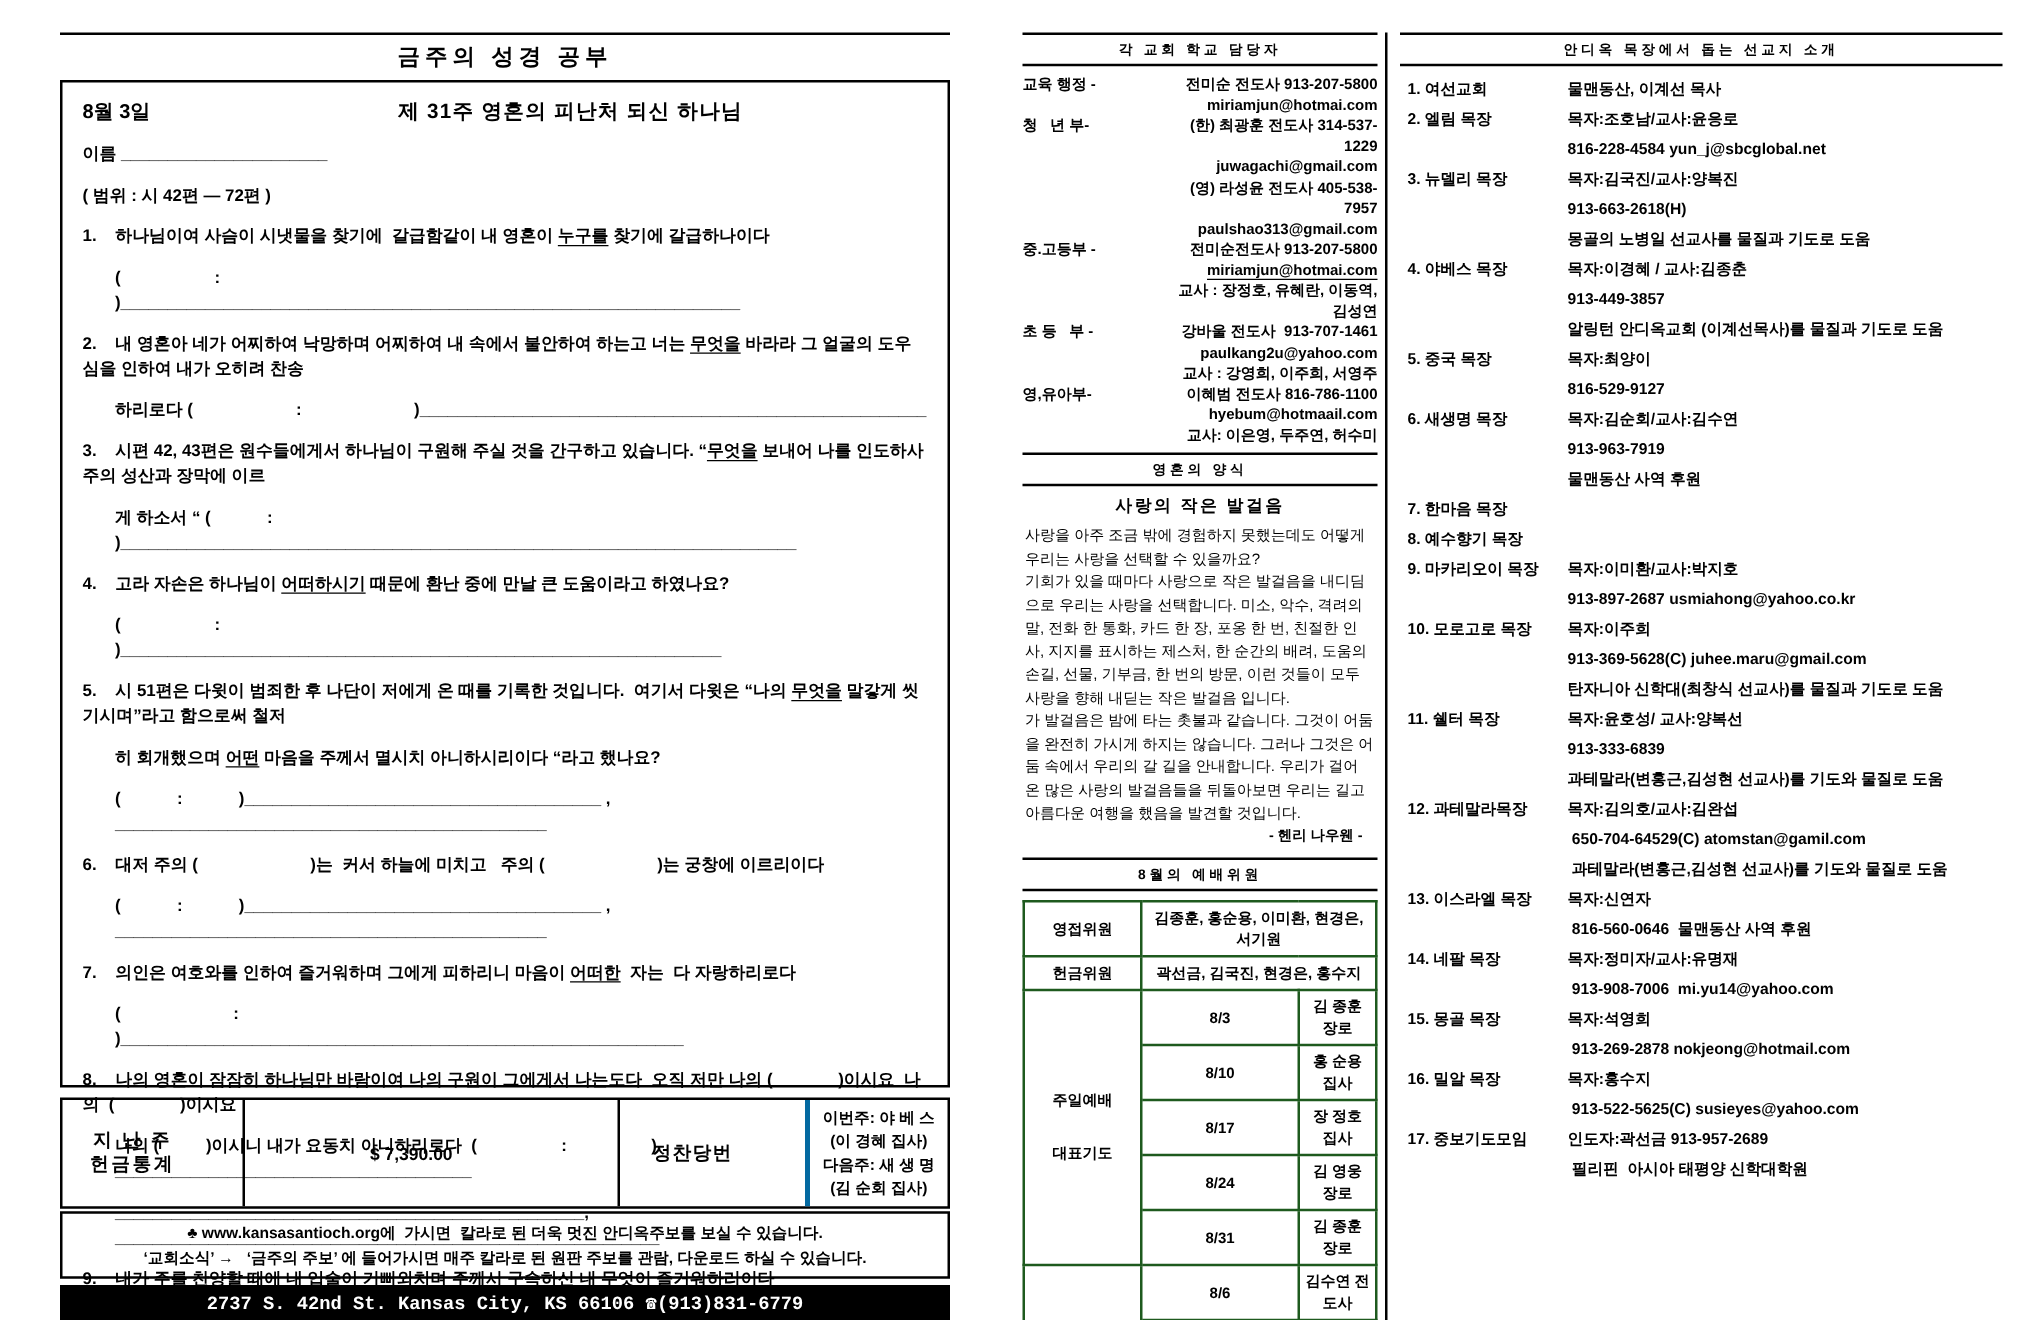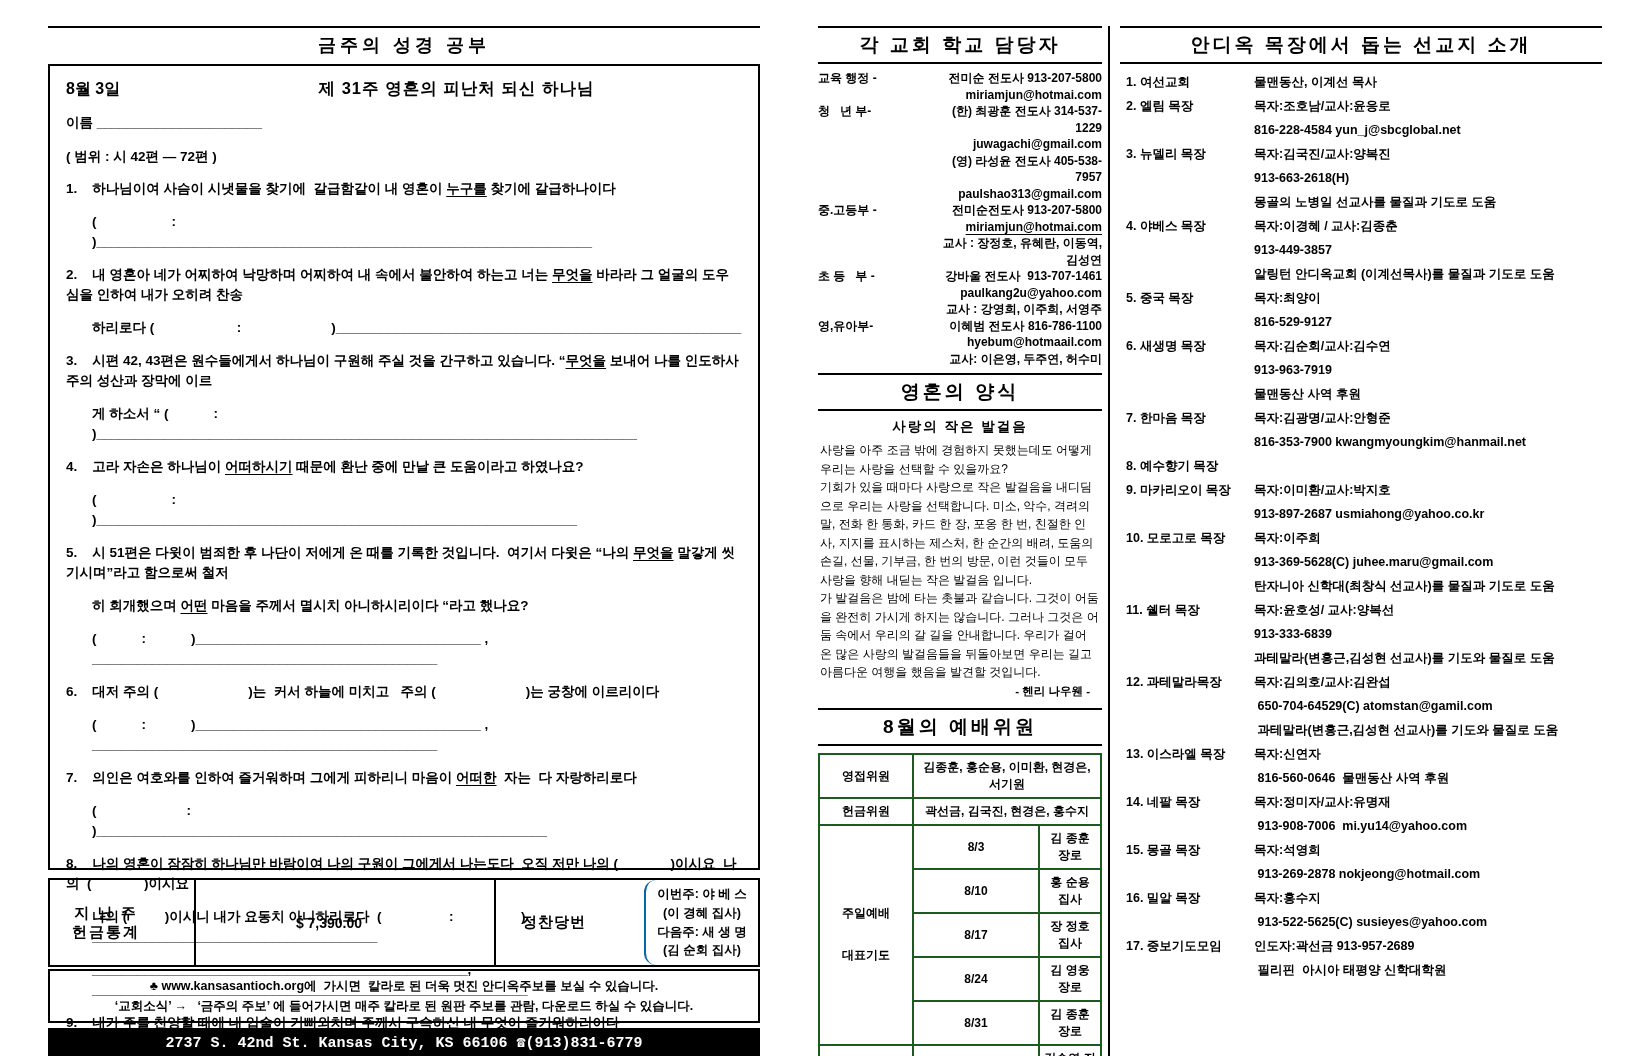--- a/index.html
+++ b/index.html
@@ -23,34 +23,34 @@
   .q{margin-top:13px;font-size:13.5px;font-weight:bold;}
   .q .ln{white-space:pre-wrap;line-height:20px;margin-top:13px;padding-left:26px;overflow:hidden;}
   .q .ln:first-child{padding-left:0;margin-top:0;}
   .u{text-decoration:underline;text-underline-offset:3px;}
 
   .offer{display:flex;border:2px solid #000;margin-top:8px;align-items:stretch;gap:32px;}
   .offer>div{display:flex;flex-direction:column;justify-content:center;text-align:center;padding:5px 4px;box-sizing:border-box;}
   .o1{width:112px;font-size:15px;font-weight:bold;line-height:1.25;letter-spacing:2px;}
   .o2{width:268px;border-left:2px solid #000;font-size:14px;font-weight:bold;}
   .o3{width:118px;border-left:2px solid #000;font-size:15px;font-weight:bold;letter-spacing:1px;}
-  .o4{flex:1;border-left:2px solid #0369a1;font-size:12.5px;font-weight:bold;line-height:1.5;text-align:left;padding-left:12px;border-radius:12px;}
+  .o4{flex:1;border-left:4px solid #0369a1;font-size:12.5px;font-weight:bold;line-height:1.5;text-align:left;padding-left:12px;}
 
   .notes{border:2px solid #000;margin-top:2px;padding:5px 4px;text-align:center;font-size:12.5px;font-weight:bold;line-height:1.6;}
   .notes div{white-space:pre-wrap;}
 
   .addr-bar{margin-top:5px;background:#000;color:#fff;text-align:center;
     font-family:Liberation Mono, monospace;font-size:15px;font-weight:bold;padding:5px 0 6px;}
 
   
   .cols{display:flex;align-items:stretch;}
   .col-a{width:292px;border-right:2px solid #000;padding-right:6px;box-sizing:border-box;}
   .col-b{flex:1;padding-left:10px;}
   .sec-hd{border-top:2px solid #000;border-bottom:2px solid #000;text-align:center;
-    font-weight:bold;font-size:19px;letter-spacing:3px;padding:4px 0;}
+    font-weight:bold;font-size:11px;letter-spacing:3px;padding:4px 0;}
   .contacts{padding:6px 0 2px;font-size:12px;font-weight:bold;}
   .contact{display:flex;gap:36px;}
   .clabel{width:86px;white-space:pre-wrap;line-height:16.5px;flex:none;}
   .clines{flex:1;}
   .clines div{white-space:pre-wrap;line-height:16.5px;text-align:right;}
   .soul-hd{margin-top:4px;}
   .soul-sub{text-align:center;font-weight:bold;font-size:13.5px;letter-spacing:2px;padding:7px 0 3px;}
   .soul-body{font-size:12px;line-height:18.5px;padding:2px 2px 4px 2px;text-align:left;}
   .soul-body p{margin:0;}
   .attrib{text-align:right;font-weight:bold;font-size:11.5px;padding-right:10px;}
@@ -302,24 +302,20 @@
         <div class="mission">
             <span class="mname">6. 새생명 목장</span>
             <span class="mlines">
               <div>목자:김순회/교사:김수연</div>
               <div>913-963-7919</div>
               <div>물맨동산 사역 후원</div>
             </span>
           </div>
         <div class="mission">
             <span class="mname">7. 한마음 목장</span>
-            <span class="mlines">
-              <div>목자:김광명/교사:안형준</div>
-              <div>816-353-7900 kwangmyoungkim@hanmail.net</div>
-            </span>
           </div>
         <div class="mission">
             <span class="mname">8. 예수향기 목장</span>
           </div>
         <div class="mission">
             <span class="mname">9. 마카리오이 목장</span>
             <span class="mlines">
               <div>목자:이미환/교사:박지호</div>
               <div>913-897-2687 usmiahong@yahoo.co.kr</div>
             </span>

